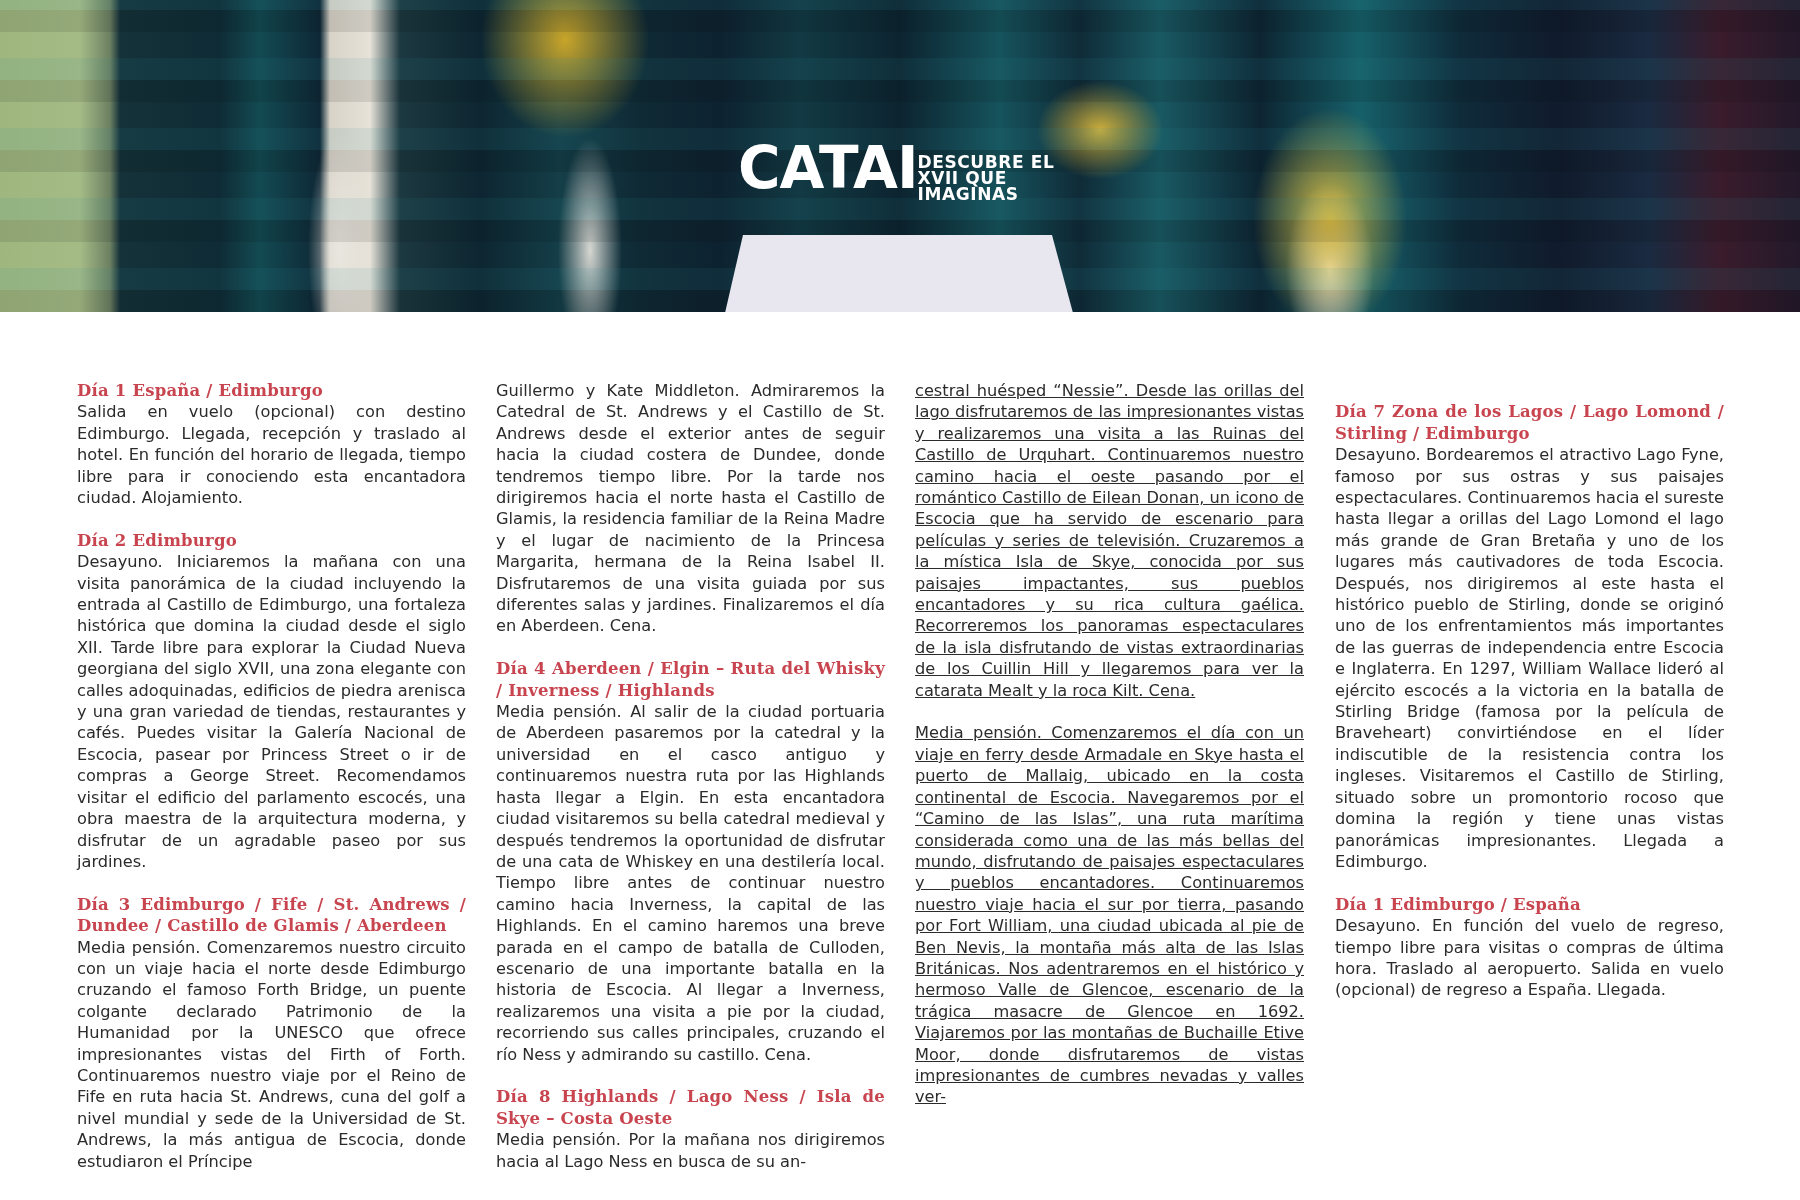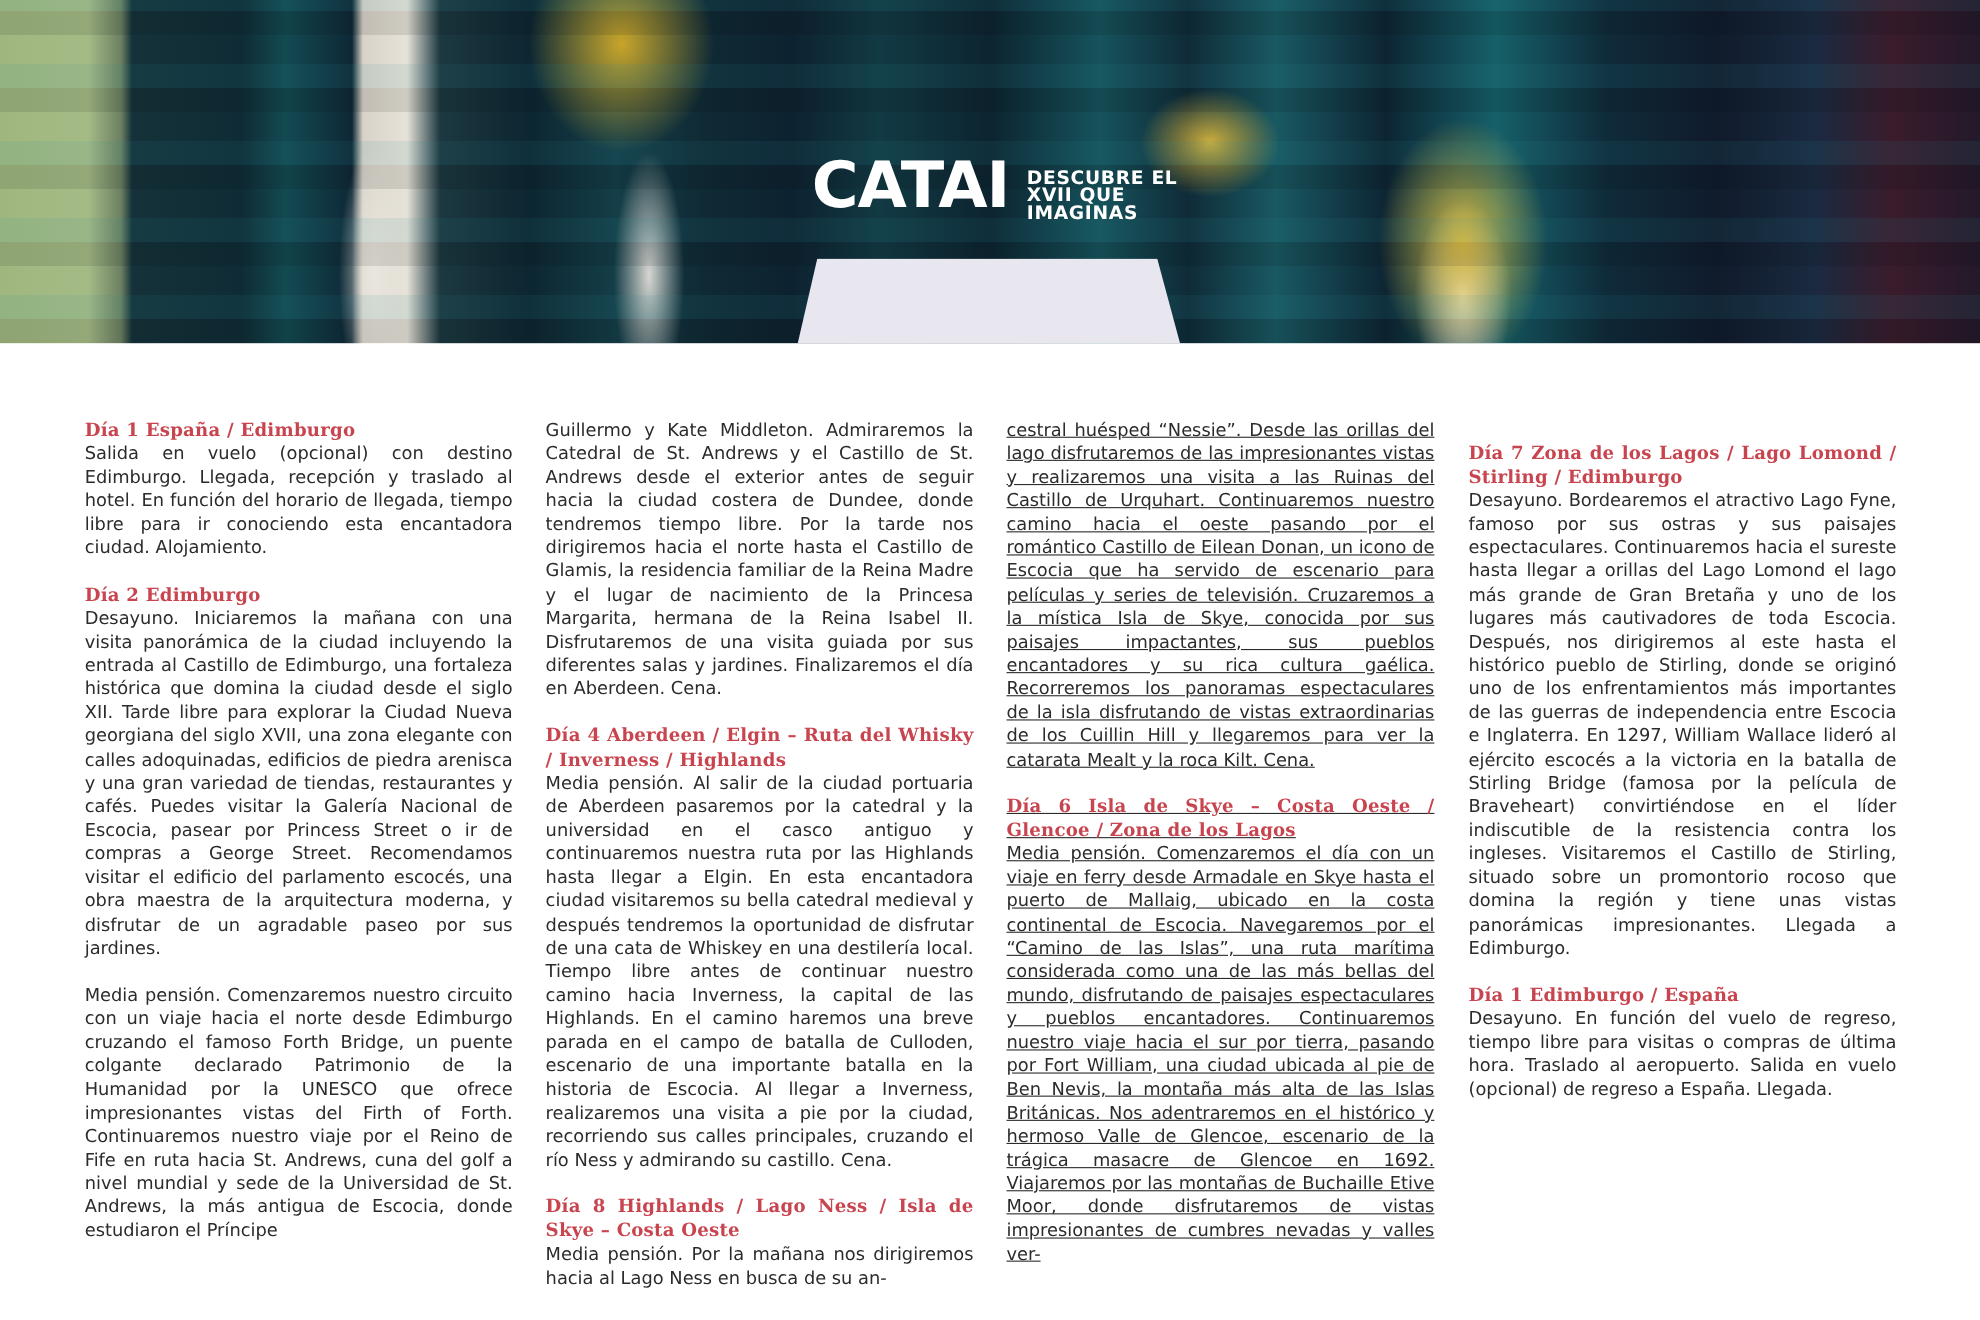--- a/index.html
+++ b/index.html
@@ -23,21 +23,21 @@
         #143e48 560px, #0f2a35 640px, #0d2230 720px,
         #123a44 800px, #0c2430 900px, #16535c 1000px, #0f2b38 1080px,
         #195962 1160px, #0d2533 1260px, #166069 1360px, #0f2b3a 1460px,
         #101b2c 1560px, #1a2a40 1650px, #3a1c2c 1720px, #23192a 1800px);
   }
   .hero-stripes {
     position: absolute; inset: 0;
     background: repeating-linear-gradient(0deg, rgba(0,0,0,0.10) 0 22px, rgba(40,140,150,0.10) 22px 44px, rgba(0,0,0,0) 44px 70px);
   }
   .logo {
-    position: absolute; left: 738px; top: 138px; height: 60px; display: flex; align-items: center; gap: 16px;
+    position: absolute; left: 738px; top: 138px; height: 60px; display: flex; align-items: center; gap: 0;
   }
   .logo-word {
     font-family: "DejaVu Sans", sans-serif; font-weight: bold; color: #ffffff; font-size: 58px;
     letter-spacing: -1px; line-height: 60px;
   }
   .logo-tag {
     font-family: "DejaVu Sans", sans-serif; font-weight: bold; color: #ffffff; font-size: 17px;
     line-height: 16px; letter-spacing: 0.6px; margin-top: 20px;
   }
   .logo-tag div { white-space: nowrap; }
@@ -81,20 +81,21 @@
     <div class="day-title">Día 1 España / Edimburgo</div>
     <p class="day-body">Salida en vuelo (opcional) con destino Edimburgo. Llegada, recepción y traslado al hotel. En función del horario de llegada, tiempo libre para ir conociendo esta encantadora ciudad. Alojamiento.</p>
   </div>
   <div class="gap"></div>
   <div>
     <div class="day-title">Día 2 Edimburgo</div>
     <p class="day-body">Desayuno. Iniciaremos la mañana con una visita panorámica de la ciudad incluyendo la entrada al Castillo de Edimburgo, una fortaleza histórica que domina la ciudad desde el siglo XII. Tarde libre para explorar la Ciudad Nueva georgiana del siglo XVII, una zona elegante con calles adoquinadas, edificios de piedra arenisca y una gran variedad de tiendas, restaurantes y cafés. Puedes visitar la Galería Nacional de Escocia, pasear por Princess Street o ir de compras a George Street. Recomendamos visitar el edificio del parlamento escocés, una obra maestra de la arquitectura moderna, y disfrutar de un agradable paseo por sus jardines.</p>
   </div>
   <div class="gap-sm"></div>
   <div>
+    <div class="day-title">Día 3 Edimburgo / Fife / St. Andrews / Dundee / Castillo de Glamis / Aberdeen</div>
     <p class="day-body">Media pensión. Comenzaremos nuestro circuito con un viaje hacia el norte desde Edimburgo cruzando el famoso Forth Bridge, un puente colgante declarado Patrimonio de la Humanidad por la UNESCO que ofrece impresionantes vistas del Firth of Forth. Continuaremos nuestro viaje por el Reino de Fife en ruta hacia St. Andrews, cuna del golf a nivel mundial y sede de la Universidad de St. Andrews, la más antigua de Escocia, donde estudiaron el Príncipe</p>
   </div>
 </div>
 
 <div class="col col2">
   <p class="day-body">Guillermo y Kate Middleton. Admiraremos la Catedral de St. Andrews y el Castillo de St. Andrews desde el exterior antes de seguir hacia la ciudad costera de Dundee, donde tendremos tiempo libre. Por la tarde nos dirigiremos hacia el norte hasta el Castillo de Glamis, la residencia familiar de la Reina Madre y el lugar de nacimiento de la Princesa Margarita, hermana de la Reina Isabel II. Disfrutaremos de una visita guiada por sus diferentes salas y jardines. Finalizaremos el día en Aberdeen. Cena.</p>
   <div class="gap-sm"></div>
   <div>
     <div class="day-title">Día 4 Aberdeen / Elgin – Ruta del Whisky / Inverness / Highlands</div>
     <p class="day-body">Media pensión. Al salir de la ciudad portuaria de Aberdeen pasaremos por la catedral y la universidad en el casco antiguo y continuaremos nuestra ruta por las Highlands hasta llegar a Elgin. En esta encantadora ciudad visitaremos su bella catedral medieval y después tendremos la oportunidad de disfrutar de una cata de Whiskey en una destilería local. Tiempo libre antes de continuar nuestro camino hacia Inverness, la capital de las Highlands. En el camino haremos una breve parada en el campo de batalla de Culloden, escenario de una importante batalla en la historia de Escocia. Al llegar a Inverness, realizaremos una visita a pie por la ciudad, recorriendo sus calles principales, cruzando el río Ness y admirando su castillo. Cena.</p>
@@ -103,21 +104,20 @@
   <div>
     <div class="day-title">Día 8 Highlands / Lago Ness / Isla de Skye – Costa Oeste</div>
     <p class="day-body">Media pensión. Por la mañana nos dirigiremos hacia al Lago Ness en busca de su an-</p>
   </div>
 </div>
 
 <div class="col col3">
   <p class="day-body">cestral huésped “Nessie”. Desde las orillas del lago disfrutaremos de las impresionantes vistas y realizaremos una visita a las Ruinas del Castillo de Urquhart. Continuaremos nuestro camino hacia el oeste pasando por el romántico Castillo de Eilean Donan, un icono de Escocia que ha servido de escenario para películas y series de televisión. Cruzaremos a la mística Isla de Skye, conocida por sus paisajes impactantes, sus pueblos encantadores y su rica cultura gaélica. Recorreremos los panoramas espectaculares de la isla disfrutando de vistas extraordinarias de los Cuillin Hill y llegaremos para ver la catarata Mealt y la roca Kilt. Cena.</p>
   <div class="gap"></div>
   <div>
-    <div class="day-title">Día 6 Isla de Skye – Costa Oeste / Glencoe / Zona de los Lagos</div>
     <p class="day-body">Media pensión. Comenzaremos el día con un viaje en ferry desde Armadale en Skye hasta el puerto de Mallaig, ubicado en la costa continental de Escocia. Navegaremos por el “Camino de las Islas”, una ruta marítima considerada como una de las más bellas del mundo, disfrutando de paisajes espectaculares y pueblos encantadores. Continuaremos nuestro viaje hacia el sur por tierra, pasando por Fort William, una ciudad ubicada al pie de Ben Nevis, la montaña más alta de las Islas Británicas. Nos adentraremos en el histórico y hermoso Valle de Glencoe, escenario de la trágica masacre de Glencoe en 1692. Viajaremos por las montañas de Buchaille Etive Moor, donde disfrutaremos de vistas impresionantes de cumbres nevadas y valles ver-</p>
   </div>
 </div>
 
 <div class="col col4">
   <div class="gap"></div>
   <div>
     <div class="day-title">Día 7 Zona de los Lagos / Lago Lomond / Stirling / Edimburgo</div>
     <p class="day-body">Desayuno. Bordearemos el atractivo Lago Fyne, famoso por sus ostras y sus paisajes espectaculares. Continuaremos hacia el sureste hasta llegar a orillas del Lago Lomond el lago más grande de Gran Bretaña y uno de los lugares más cautivadores de toda Escocia. Después, nos dirigiremos al este hasta el histórico pueblo de Stirling, donde se originó uno de los enfrentamientos más importantes de las guerras de independencia entre Escocia e Inglaterra. En 1297, William Wallace lideró al ejército escocés a la victoria en la batalla de Stirling Bridge (famosa por la película de Braveheart) convirtiéndose en el líder indiscutible de la resistencia contra los ingleses. Visitaremos el Castillo de Stirling, situado sobre un promontorio rocoso que domina la región y tiene unas vistas panorámicas impresionantes. Llegada a Edimburgo.</p>
   </div>

